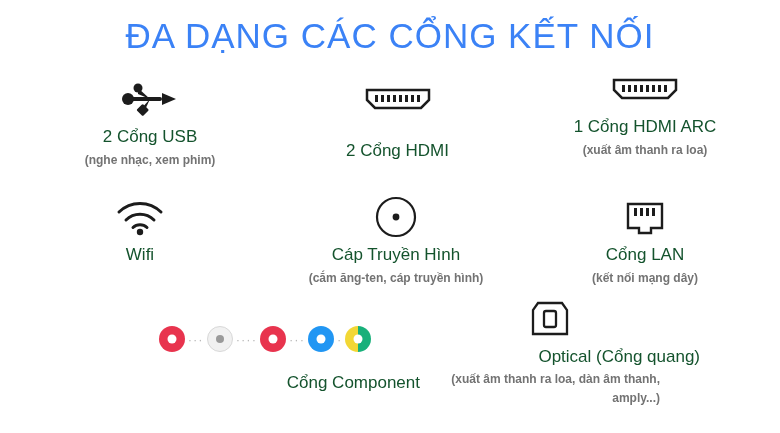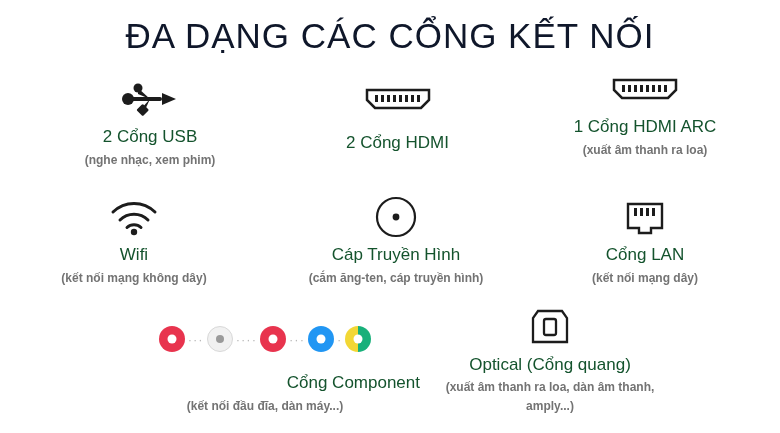--- a/index.html
+++ b/index.html
@@ -23,21 +23,21 @@
   }
 
   .title {
     position: absolute;
     top: 16px;
     left: 0;
     width: 780px;
     text-align: center;
     font-size: 35px;
     letter-spacing: 1px;
-    color: #0f172a;
+    color: #3b82f6;
     font-weight: 400;
     font-family: "Liberation Sans", sans-serif;
   }
 
   .cell {
     position: absolute;
     text-align: center;
   }
 
   .icon-wrap {
@@ -148,21 +148,21 @@
             <rect x="18" y="9" width="3" height="7"></rect>
           <rect x="24" y="9" width="3" height="7"></rect>
             <rect x="30" y="9" width="3" height="7"></rect>
           <rect x="36" y="9" width="3" height="7"></rect>
             <rect x="42" y="9" width="3" height="7"></rect>
           <rect x="48" y="9" width="3" height="7"></rect>
             <rect x="54" y="9" width="3" height="7"></rect>
         </g>
       </svg>
     </div>
-    <div class="label" style="margin-top:12px;">2 Cổng HDMI</div>
+    <div class="label" style="margin-top:20px;">2 Cổng HDMI</div>
     <div class="sublabel"></div>
   </div>
 
   <div class="cell" style="left: 520px; top: 68px; width: 250px;">
     <div class="icon-wrap">
       <svg width="70" height="26" viewBox="0 0 70 26" aria-hidden="true">
         <path d="M4 4 H66 V14 L58 22 H12 L4 14 Z" fill="none" stroke="#1c1c1c" stroke-width="2.5"></path>
         <g fill="#1c1c1c">
           <rect x="12" y="9" width="3" height="7"></rect>
             <rect x="18" y="9" width="3" height="7"></rect>
@@ -172,33 +172,32 @@
             <rect x="42" y="9" width="3" height="7"></rect>
           <rect x="48" y="9" width="3" height="7"></rect>
             <rect x="54" y="9" width="3" height="7"></rect>
         </g>
       </svg>
     </div>
     <div class="label">1 Cổng HDMI ARC</div>
     <div class="sublabel">(xuất âm thanh ra loa)</div>
   </div>
 
-  <div class="cell" style="left: 4px; top: 196px; width: 260px;">
+  <div class="cell" style="left: 10px; top: 196px; width: 260px;">
     <div class="icon-wrap">
       <svg width="54" height="40" viewBox="0 0 54 40" aria-hidden="true">
         <g fill="none" stroke="#1c1c1c" stroke-width="3" stroke-linecap="round">
           <path d="M6 15 A30 30 0 0 1 48 15"></path>
           <path d="M13 23 A20 20 0 0 1 41 23"></path>
           <path d="M20 30.5 A10 10 0 0 1 34 30.5"></path>
         </g>
         <circle cx="27" cy="35" r="3.2" fill="#1c1c1c"></circle>
       </svg>
     </div>
     <div class="label">Wifi</div>
-    <div class="sublabel">(kết nối mạng không dây)</div>
   </div>
 
   <div class="cell" style="left: 265px; top: 196px; width: 262px;">
     <div class="icon-wrap">
       <svg width="44" height="44" viewBox="0 0 44 44" aria-hidden="true">
         <circle cx="22" cy="22" r="19" fill="none" stroke="#1c1c1c" stroke-width="2.2"></circle>
         <circle cx="22" cy="22" r="3.4" fill="#1c1c1c"></circle>
       </svg>
     </div>
     <div class="label">Cáp Truyền Hình</div>
@@ -227,24 +226,23 @@
       <span class="dash">···</span>
       <span class="dot white"></span>
       <span class="dash">····</span>
       <span class="dot" style="background:#e8344e"></span>
       <span class="dash">···</span>
       <span class="dot" style="background:#2196f3"></span>
       <span class="dash">·</span>
       <span class="dot split"></span>
     </div>
     <div class="label" style="margin-top:12px;text-align:right;">Cổng Component</div>
-    <div class="sublabel">(kết nối đầu đĩa, dàn máy...)</div>
-  </div>
-
-  <div class="cell" style="left: 400px; top: 306px; width: 300px;">
+  </div>
+
+  <div class="cell" style="left: 400px; top: 298px; width: 300px; text-align: right;">
     <div class="icon-wrap">
       <svg width="42" height="42" viewBox="0 0 42 42" aria-hidden="true">
         <path d="M9 5 H33 L38 12 V36 H4 V12 Z" fill="none" stroke="#1c1c1c" stroke-width="2.3"></path>
         <rect x="15" y="13" width="12" height="16" rx="2" fill="none" stroke="#1c1c1c" stroke-width="2.3"></rect>
       </svg>
     </div>
     <div class="label">Optical (Cổng quang)</div>
     <div class="sublabel two-line" style="width:220px;margin:2px auto 12px auto;">(xuất âm thanh ra loa, dàn âm thanh, amply...)</div>
   </div>
 

